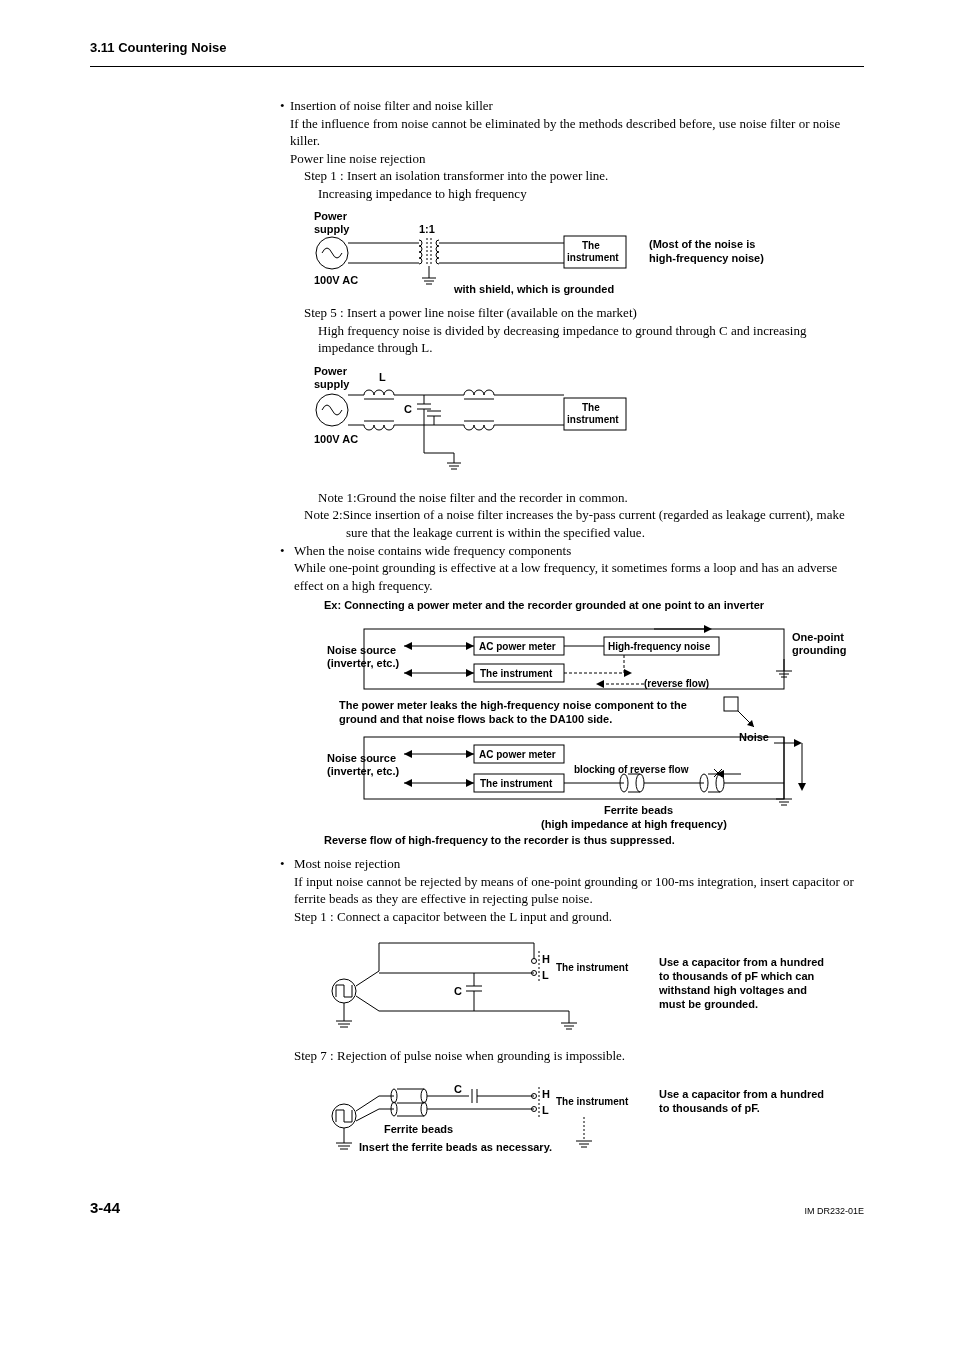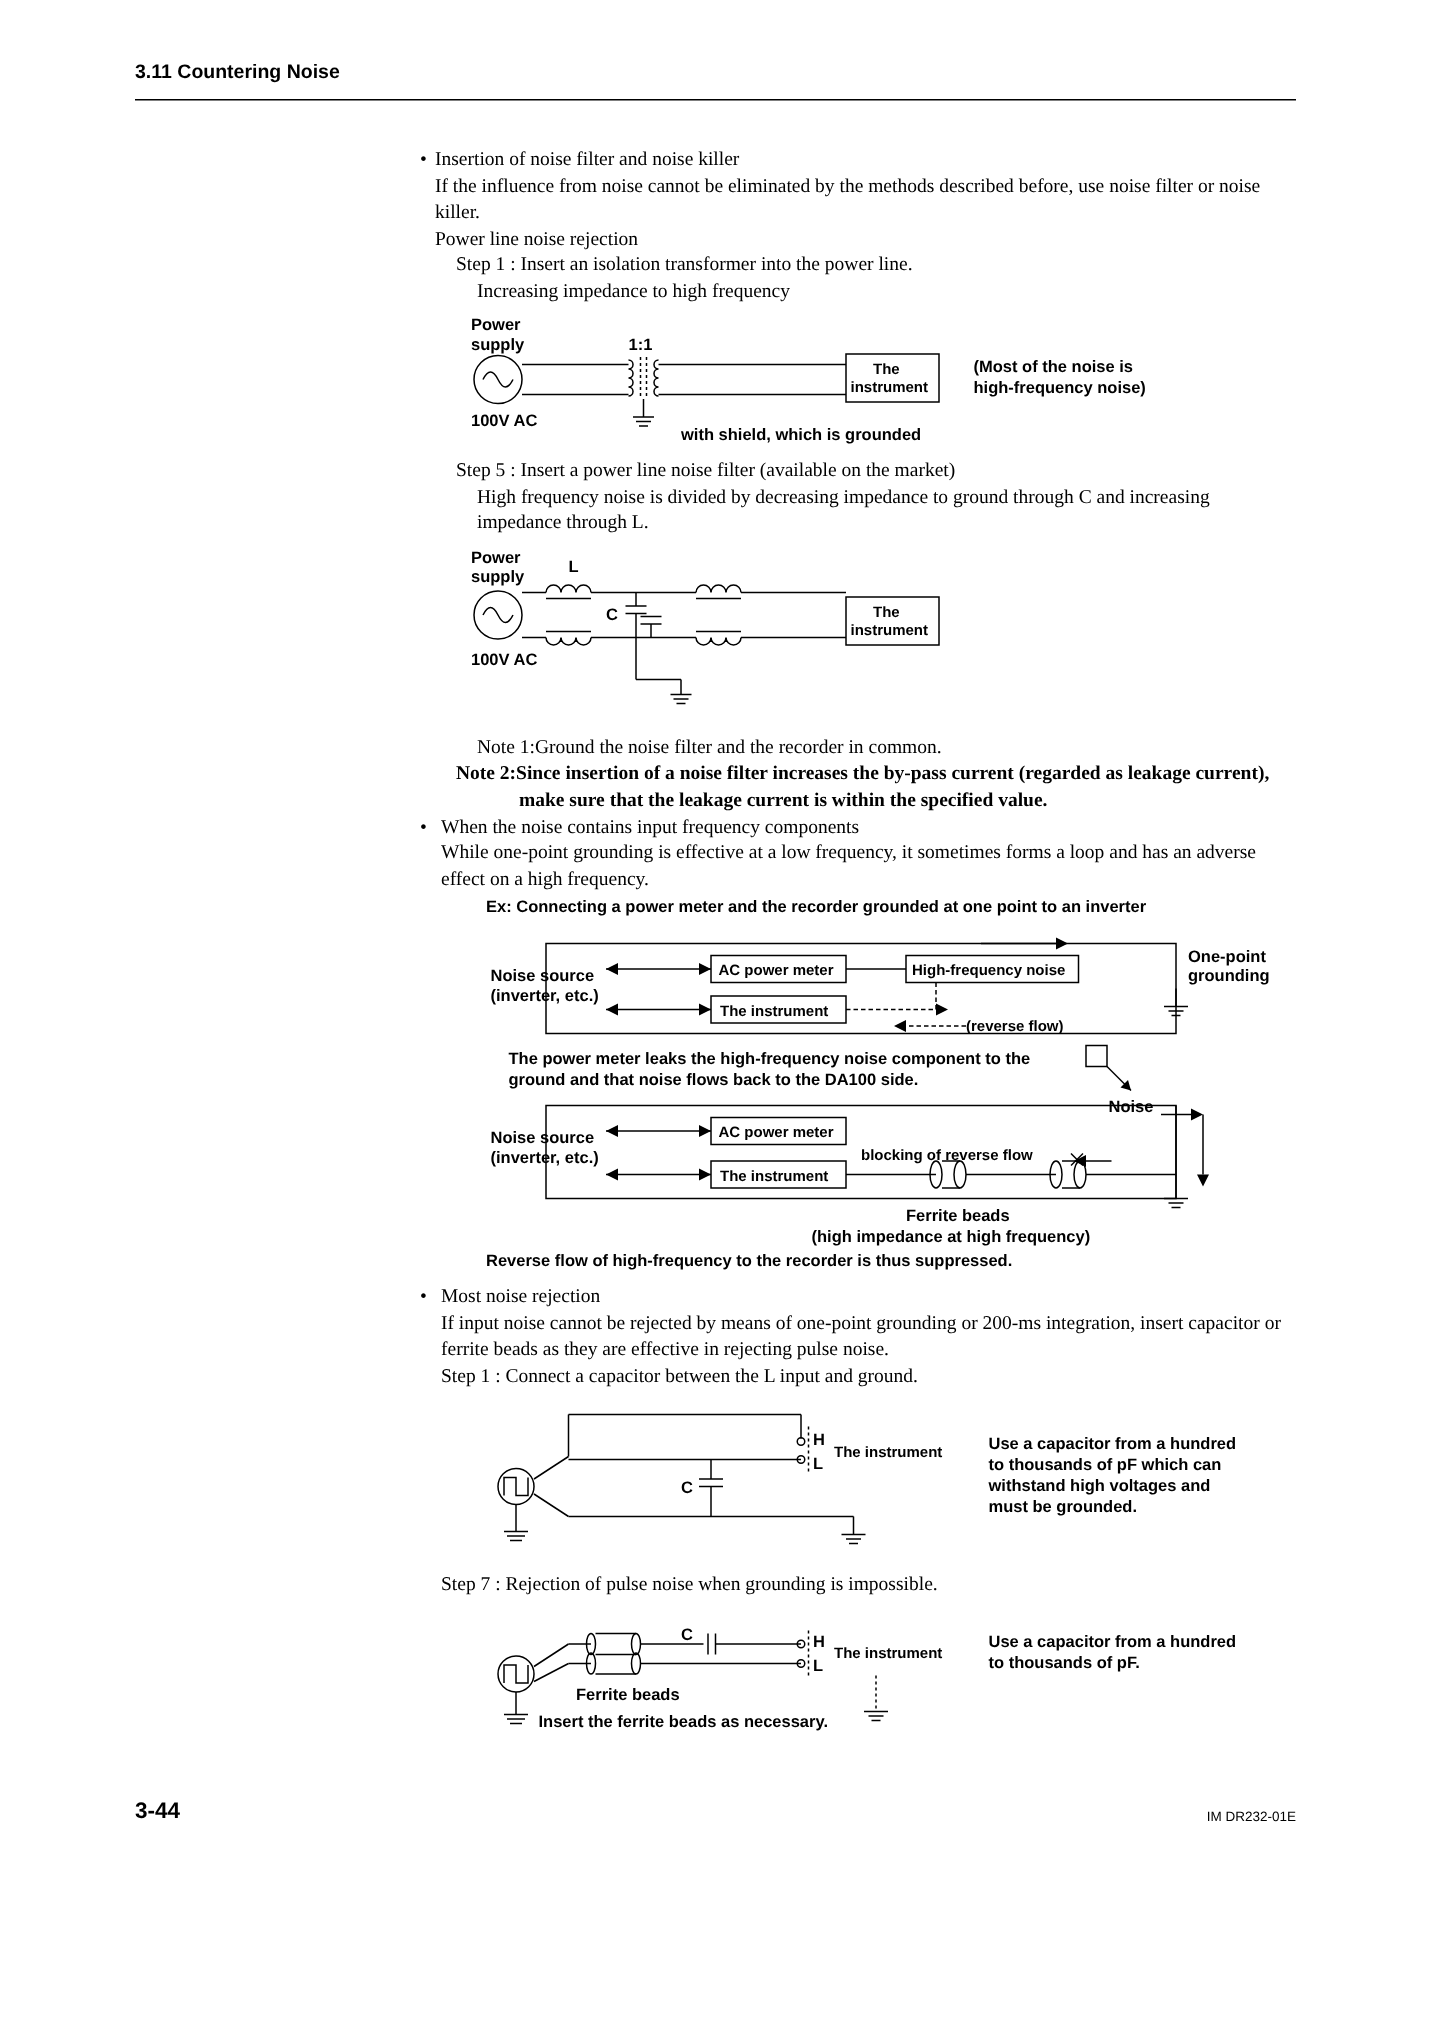--- a/index.html
+++ b/index.html
@@ -140,29 +140,29 @@
 
               <line x1="120" y1="90" x2="150" y2="90" stroke="#000"></line>
               <line x1="150" y1="90" x2="150" y2="100" stroke="#000"></line>
               <line x1="143" y1="100" x2="157" y2="100" stroke="#000"></line>
               <line x1="145" y1="103" x2="155" y2="103" stroke="#000"></line>
               <line x1="147" y1="106" x2="153" y2="106" stroke="#000"></line>
             </svg>
           </div>
 
           <div class="indent1">Note 1:Ground the noise filter and the recorder in common.</div>
-          <div class="indent1" style="padding-left:0; text-indent:-42px; margin-left:42px;font-weight:bold;">Note 2:Since insertion of a noise filter increases the by-pass current (regarded as leakage current), make sure that the leakage current is within the specified value.</div>
+          <div class="indent1" style="padding-left:0; text-indent:-42px; margin-left:42px;">Note 2:Since insertion of a noise filter increases the by-pass current (regarded as leakage current), make sure that the leakage current is within the specified value.</div>
         </div>
       </div>
     </div>
 
     <div class="bullet">
       <span class="dot">•</span>
       <div style="flex:1">
-        <div>When the noise contains input frequency components</div>
+        <div>When the noise contains wide frequency components</div>
         <div>While one-point grounding is effective at a low frequency, it sometimes forms a loop and has an adverse effect on a high frequency.</div>
         <div class="bold" style="margin-left:30px; margin-top:4px;">Ex: Connecting a power meter and the recorder grounded at one point to an inverter</div>
 
         <div class="figbox" style="margin-left:30px;">
           <svg width="540" height="230" viewBox="0 0 540 230">
 
             <rect x="40" y="10" width="420" height="60" fill="none" stroke="#000"></rect>
             <text x="3" y="35" font-family="Arial" font-weight="bold" font-size="11">Noise source</text>
             <text x="3" y="48" font-family="Arial" font-weight="bold" font-size="11">(inverter, etc.)</text>
             <rect x="150" y="18" width="90" height="18" fill="#fff" stroke="#000"></rect>
@@ -244,21 +244,21 @@
             <text x="0" y="225" font-family="Arial" font-weight="bold" font-size="11">Reverse flow of high-frequency to the recorder is thus suppressed.</text>
           </svg>
         </div>
       </div>
     </div>
 
     <div class="bullet">
       <span class="dot">•</span>
       <div style="flex:1">
         <div>Most noise rejection</div>
-        <div>If input noise cannot be rejected by means of one-point grounding or 200-ms integration, insert capacitor or ferrite beads as they are effective in rejecting pulse noise.</div>
+        <div>If input noise cannot be rejected by means of one-point grounding or 100-ms integration, insert capacitor or ferrite beads as they are effective in rejecting pulse noise.</div>
         <div>Step 1 : Connect a capacitor between the L input and ground.</div>
 
         <div class="figbox" style="margin-left:30px;">
           <svg width="530" height="110" viewBox="0 0 530 110">
             <circle cx="20" cy="60" r="12" fill="none" stroke="#000"></circle>
             <path d="M 12 66 L 12 54 L 20 54 L 20 66 L 28 66 L 28 54" fill="none" stroke="#000"></path>
             <line x1="20" y1="72" x2="20" y2="90" stroke="#000"></line>
             <line x1="12" y1="90" x2="28" y2="90" stroke="#000"></line>
             <line x1="14" y1="93" x2="26" y2="93" stroke="#000"></line>
             <line x1="16" y1="96" x2="24" y2="96" stroke="#000"></line>

